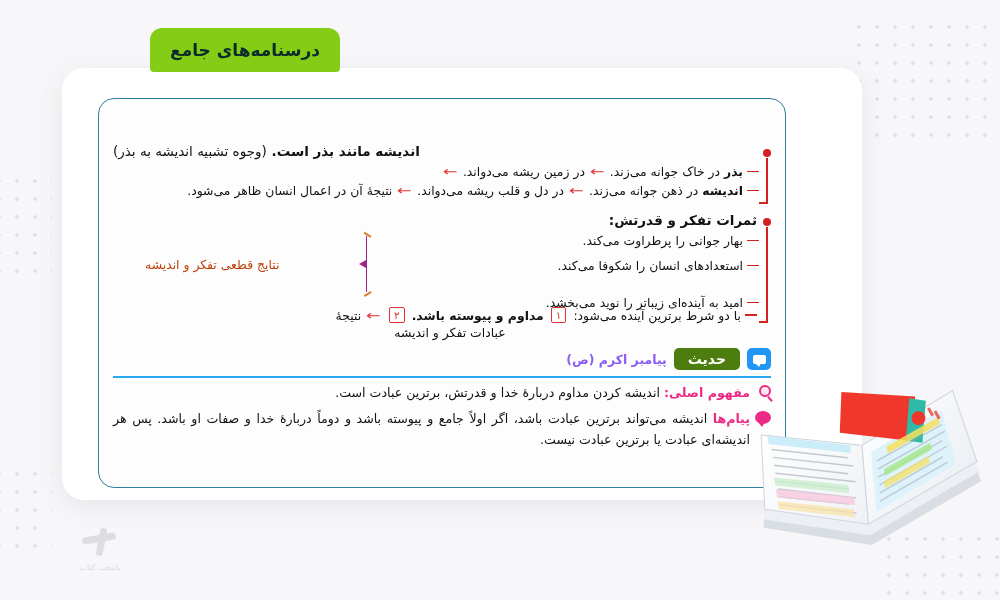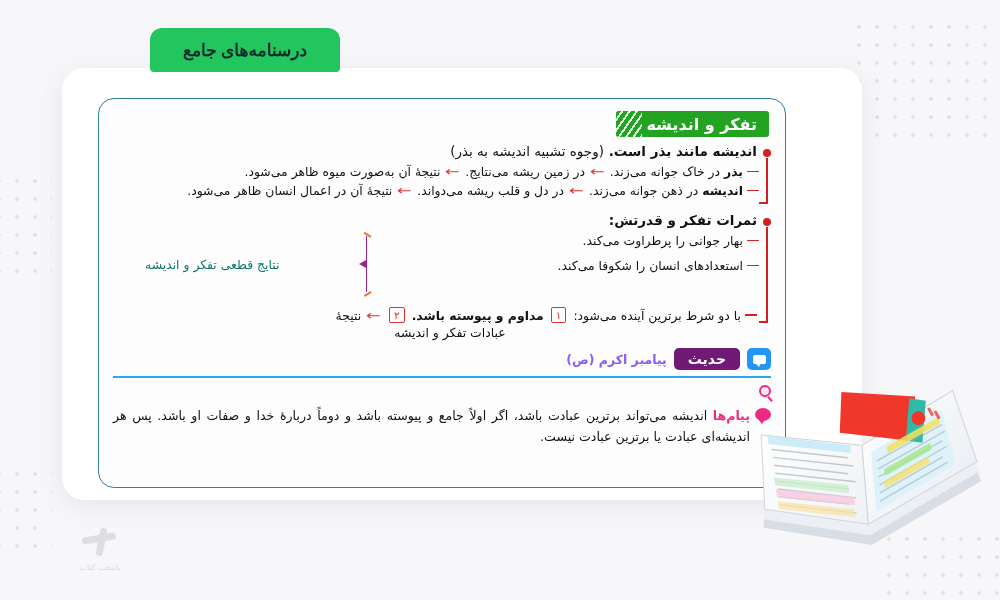--- a/index.html
+++ b/index.html
@@ -24,25 +24,24 @@
   .dots-tr { right: 0; top: 18px; width: 150px; height: 125px; }
   .dots-l  { left: -10px; top: 172px; width: 62px; height: 110px; }
   .dots-bl { left: -10px; bottom: 40px; width: 62px; height: 95px; }
   .dots-br { right: 0; bottom: 0px; width: 120px; height: 70px; }
 
   
   .top-tab {
     position: absolute;
     left: 150px; top: 28px;
     width: 190px; height: 44px;
-    background: #22c55e;
+    background: #84cc16;
     border-radius: 12px 12px 4px 4px;
     display: flex; align-items: center; justify-content: center;
     z-index: 4;
-    font-family: Liberation Serif, serif;
   }
   .top-tab span {
     color: #0c2b2b;
     font-size: 17px;
     font-weight: bold;
     direction: rtl;
     letter-spacing: -0.3px;
   }
 
   
@@ -204,37 +203,37 @@
     margin-top: -4px;
     width: 0; height: 0;
     border-top: 4px solid transparent;
     border-bottom: 4px solid transparent;
     border-right: 7px solid #a0228c;
   }
   .brace-label {
     position: absolute;
     left: 32px; top: 50%;
     transform: translateY(-50%);
-    font-size: 12.4px; color: #0f766e;
+    font-size: 12.4px; color: #c2410c;
     white-space: nowrap; direction: rtl;
   }
 
   
   .hr-blue {
     height: 2px; background: #2aa8f2;
     margin: 6px 0 0 0;
   }
   .hadith-row {
     display: flex; align-items: center;
     justify-content: flex-start;
     direction: rtl; gap: 7px;
     margin-bottom: 2px;
   }
   .hadith-badge {
-    background: #701a75;
+    background: #4d7c0f;
     color: #fff; font-weight: bold;
     font-size: 14px;
     border-radius: 5px;
     padding: 3px 14px;
   }
   .chat-ico {
     width: 24px; height: 22px;
     background: #2196f3;
     border-radius: 5px;
     position: relative;
@@ -348,48 +347,43 @@
 <div class="dots dots-br"></div>
 
 <div class="top-tab">
   <span>درسنامه‌های جامع</span>
 </div>
 
 <div class="card"></div>
 
 <div class="page">
 
-  <div class="sec-badge">
-    <div class="stripes"></div>
-    <div class="lbl">تفکر و اندیشه</div>
-  </div>
 
   <div class="body-area">
 
     <div class="blk" style="margin-right:0px;">
-      <div class="bullet-row" style="justify-content:flex-start; padding-right:0;">
+      <div class="bullet-row" style="justify-content:space-between; padding-right:0;">
         <div class="dot"></div>
         <div class="hdr-txt">
           <span>اندیشه مانند بذر است.</span>
           <span class="norm">(وجوه تشبیه اندیشه به بذر)</span>
         </div>
       </div>
 
       <div style="position:relative; padding-right:10px; margin-top:5px;">
         <div class="vline" style="top:-6px; height:46px;"></div>
 
         <div class="sub-line" style="margin-bottom:4px; padding-right:2px;">
           <span class="tick"></span>
           <span>
             <b class="bld">بذر</b><span> در خاک جوانه می‌زند.</span>
           </span>
           <span class="arw">←</span>
-          <span>در زمین ریشه می‌نتایج.</span>
+          <span>در زمین ریشه می‌دواند.</span>
           <span class="arw">←</span>
-          <span>نتیجهٔ آن به‌صورت میوه ظاهر می‌شود.</span>
         </div>
 
         <div class="sub-line" style="padding-right:2px;">
           <span class="tick"></span>
           <span>
             <b class="bld">اندیشه</b><span> در ذهن جوانه می‌زند.</span>
           </span>
           <span class="arw">←</span>
           <span>در دل و قلب ریشه می‌دواند.</span>
           <span class="arw">←</span>
@@ -408,20 +402,24 @@
         <div class="vline" style="top:-6px; height:96px;"></div>
 
         <div class="sub-line" style="margin-bottom:10px; padding-right:2px;">
           <span class="tick"></span>
           <span>بهار جوانی را پرطراوت می‌کند.</span>
         </div>
         <div class="sub-line" style="margin-bottom:22px; padding-right:2px;">
           <span class="tick"></span>
           <span>استعدادهای انسان را شکوفا می‌کند.</span>
         </div>
+        <div class="sub-line" style="padding-right:2px;">
+          <span class="tick"></span>
+          <span>امید به آینده‌ای زیباتر را نوید می‌بخشد.</span>
+        </div>
 
         <div class="brace" style="top:0; height:62px;">
           <div class="bar"></div>
           <div class="tipt"></div>
           <div class="tipb"></div>
           <div class="nib"></div>
         </div>
         <div class="brace-label" style="top:31px;">نتایج قطعی تفکر و اندیشه</div>
       </div>
 
@@ -446,20 +444,23 @@
           </div>
         <div class="hadith-badge">حدیث</div>
         <div class="hadith-src">پیامبر اکرم (ص)</div>
       </div>
       <div class="hr-blue"></div>
 
       <div class="note-row">
         <div class="pink-ico">
             <div class="mag"></div>
           </div>
+        <div class="note-txt">
+          <span class="note-key">مفهوم اصلی:</span><span> اندیشه کردن مداوم دربارهٔ خدا و قدرتش، برترین عبادت است.</span>
+        </div>
       </div>
 
       <div class="note-row">
         <div class="pink-ico">
             <div class="msg"></div>
           </div>
         <div class="note-txt" style="max-width:648px;">
           <span class="note-key">پیام‌ها</span><span> اندیشه می‌تواند برترین عبادت باشد، اگر اولاً جامع و پیوسته باشد و دوماً دربارهٔ خدا و صفات او باشد. پس هر اندیشه‌ای عبادت یا برترین عبادت نیست.</span>
         </div>
       </div>

